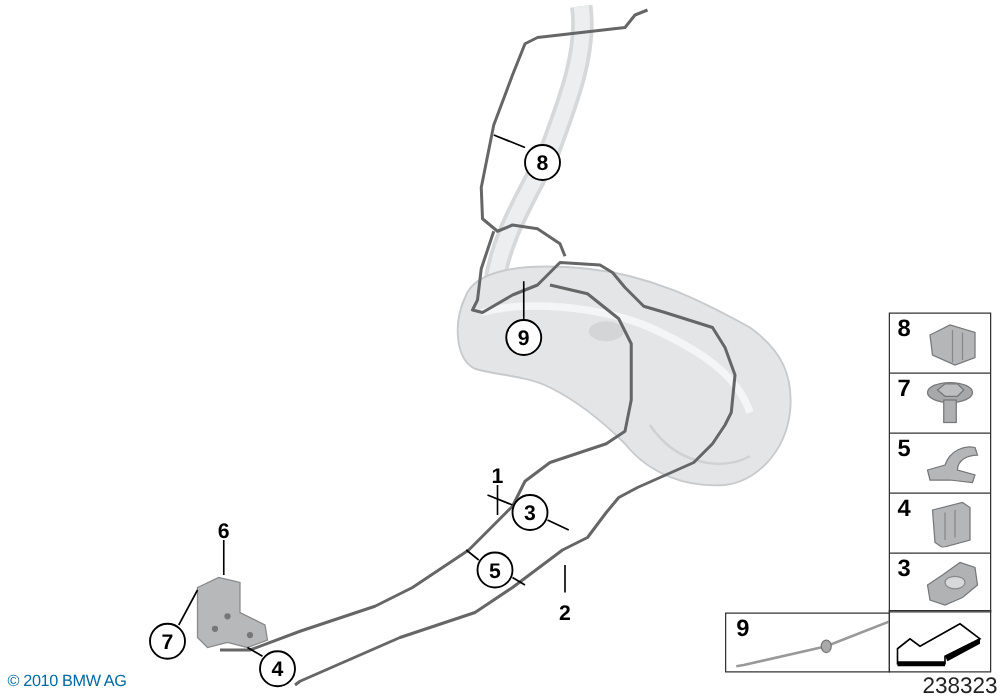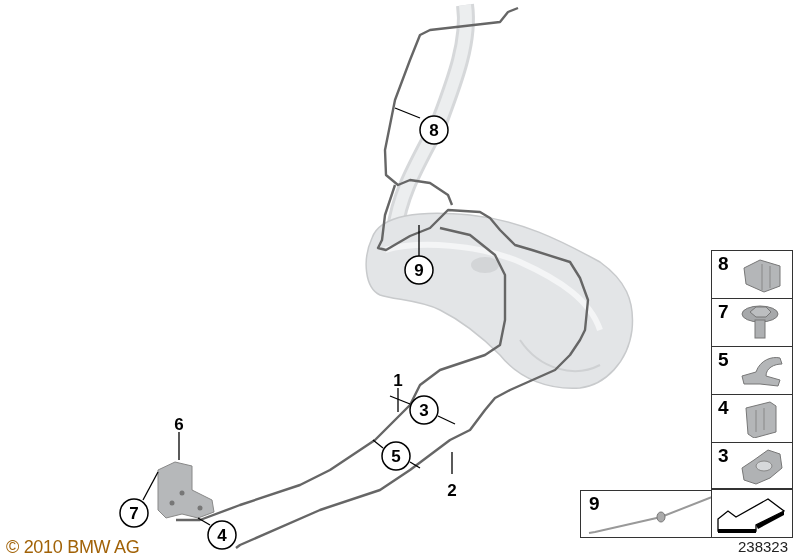--- a/index.html
+++ b/index.html
@@ -1,20 +1,20 @@
 <!DOCTYPE html>
 <html><head>
 <meta charset="utf-8">
 <style>
   html, body { margin:0; padding:0; background:#ffffff; }
   body { width:800px; height:560px; position:relative; overflow:hidden; font-family:"Liberation Sans", sans-serif; }
   #diagram { position:absolute; left:0; top:0; width:800px; height:560px; }
   .callout-text { font-family:"Liberation Sans", sans-serif; font-weight:bold; font-size:17px; fill:#000; }
-  .copyright { position:absolute; left:6px; top:537px; font-size:18px; color:#a16207; letter-spacing:-0.3px;text-align:right; }
-  .imgnum { position:absolute; left:738px; top:538px; font-size:15px; color:#222; }
+  .copyright { position:absolute; left:6px; top:537px; font-size:13px; color:#0369a1; letter-spacing:-0.3px;text-align:right; }
+  .imgnum { position:absolute; left:738px; top:538px; font-size:18px; color:#222; }
   .thumbs { position:absolute; left:711px; top:250px; width:80px; height:238px; border:1px solid #333; }
   .thumb { position:absolute; left:0; width:80px; height:47px; border-bottom:1px solid #333; }
   .thumb:last-child { border-bottom:none; }
   .thumb-num { position:absolute; left:6px; top:2px; font-weight:bold; font-size:19px; color:#000; }
   .thumb svg { position:absolute; left:28px; top:3px; }
   .bottom-box { position:absolute; left:580px; top:490px; width:130px; height:46px; border:1px solid #333; }
   .bottom-box .thumb-num { left:8px; top:2px; }
   .arrow-box { position:absolute; left:711px; top:488px; width:80px; height:48px; border:1px solid #333; }
 </style>
 </head>

